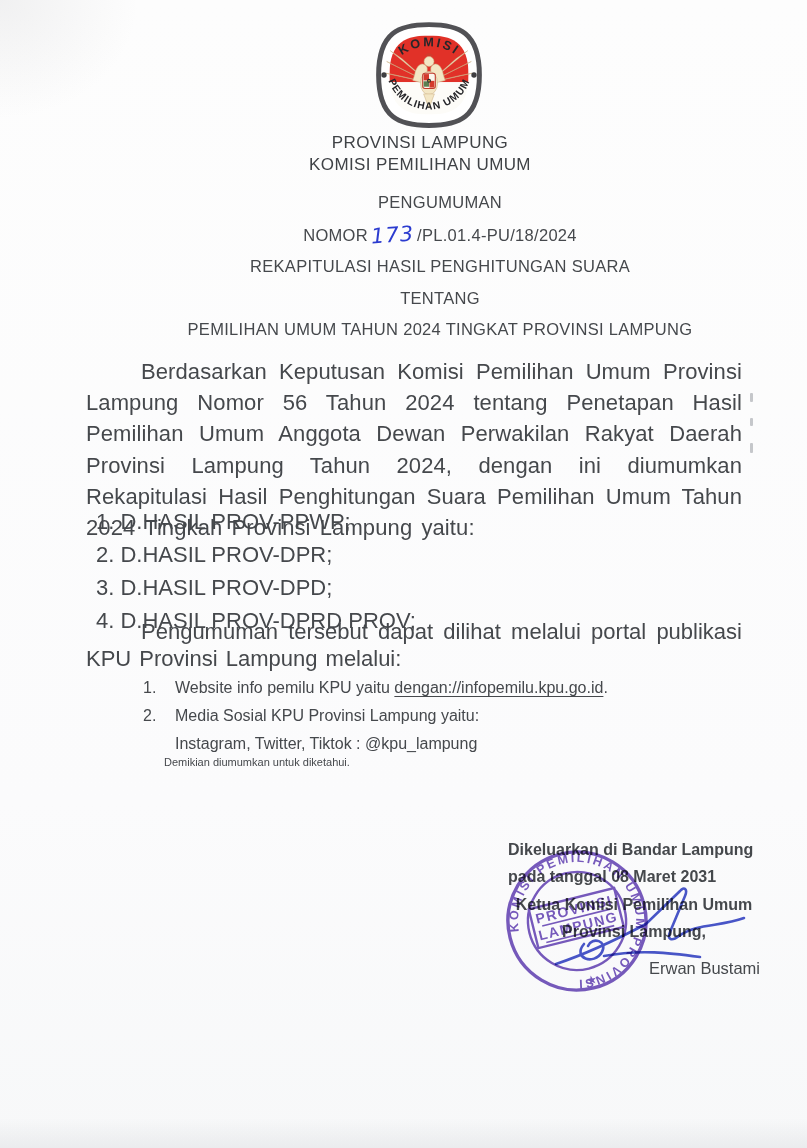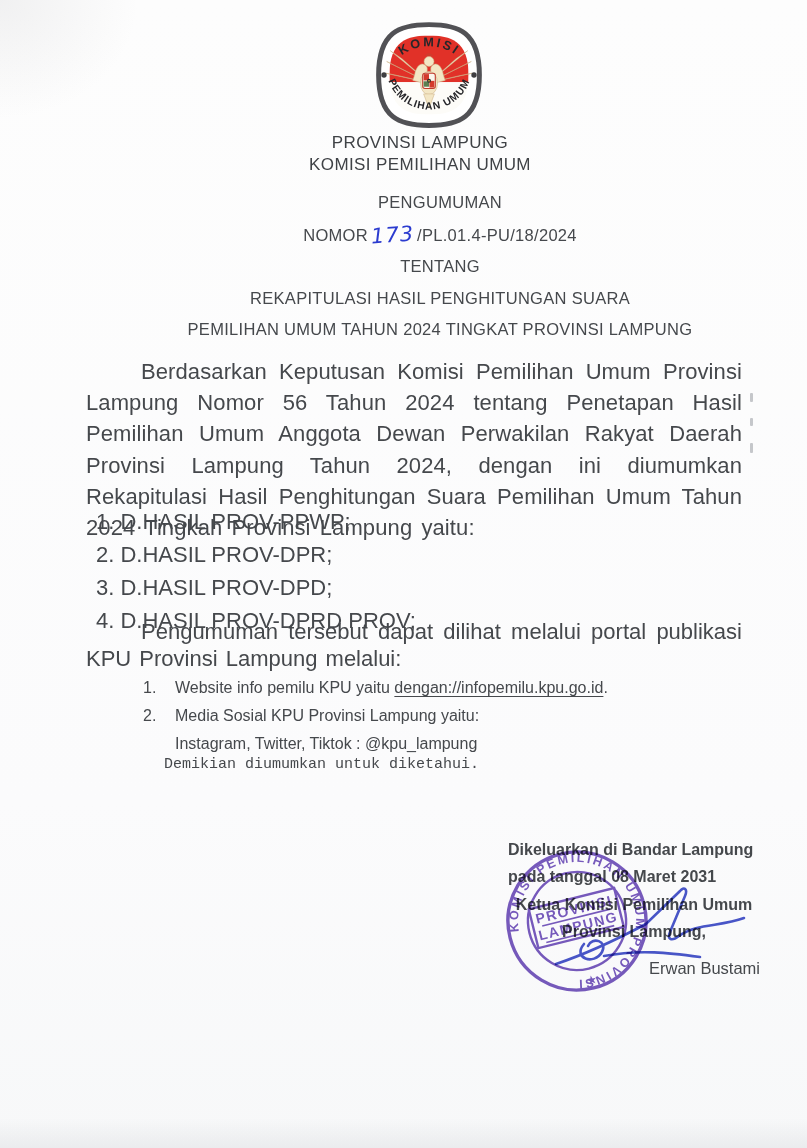--- a/index.html
+++ b/index.html
@@ -28,21 +28,21 @@
   .para{left:86px;width:656px;font-size:22px;color:#45484c;}
   .p1{top:356px;line-height:31.2px;text-align:justify;text-indent:55px;word-spacing:3px;letter-spacing:.1px;}
   .hasil-list{top:505px;line-height:33px;}
   .hasil-list div{white-space:nowrap;margin-left:10px;}
   .p2{top:619px;line-height:26.5px;text-align:justify;text-indent:55px;word-spacing:2px;}
   .portal{left:143px;top:674px;width:600px;font-size:16px;line-height:28px;color:#45484c;}
   .portal-row{display:flex;}
   .portal-num{width:32px;flex:none;}
   .portal-cont{padding-left:32px;}
   .doc-link{color:#45484c;text-decoration:underline;text-underline-offset:3px;}
-  .closing{left:164px;top:756px;font-size:15px;color:#45484c;font-family:Liberation Mono, monospace;}
+  .closing{left:164px;top:756px;font-size:11px;color:#45484c;}
   
   .sig-block{left:508px;top:836px;width:252px;font-size:16px;line-height:27.4px;color:#45484c;font-weight:bold;}
   .sig-center{text-align:center;}
   .sig-name{left:508px;top:959px;width:252px;text-align:right;font-size:16.5px;color:#45484c;}
   .stamp-svg{left:495px;top:839px;opacity:.82;mix-blend-mode:multiply;}
   .signature-svg{left:548px;top:884px;mix-blend-mode:multiply;}
   
   .edge-dash{width:3px;background:#82878e;opacity:.45;border-radius:1px;}
   .bottom-shade{left:0;bottom:0;width:807px;height:30px;
     background:linear-gradient(to bottom,rgba(125,130,140,0),rgba(125,130,140,.10));}
@@ -106,22 +106,22 @@
   </svg>
 
   <div class="abs letterhead">
     <div>PROVINSI LAMPUNG</div>
     <div>KOMISI PEMILIHAN UMUM</div>
   </div>
 
   <div class="abs title-block">
     <div>PENGUMUMAN</div>
     <div><span>NOMOR</span><span class="handwritten">173</span><span>/PL.01.4-PU/18/2024</span></div>
+    <div>REKAPITULASI HASIL PENGHITUNGAN SUARA</div>
     <div>TENTANG</div>
-    <div>REKAPITULASI HASIL PENGHITUNGAN SUARA</div>
     <div>PEMILIHAN UMUM TAHUN 2024 TINGKAT PROVINSI LAMPUNG</div>
   </div>
 
   <div class="abs para p1">Berdasarkan Keputusan Komisi Pemilihan Umum Provinsi Lampung Nomor 56 Tahun 2024 tentang Penetapan Hasil Pemilihan Umum Anggota Dewan Perwakilan Rakyat Daerah Provinsi Lampung Tahun 2024, dengan ini diumumkan Rekapitulasi Hasil Penghitungan Suara Pemilihan Umum Tahun 2024 Tingkah Provinsi Lampung yaitu:</div>
 
   <div class="abs para hasil-list">
     <div>1. D.HASIL PROV-PPWP;</div>
     <div>2. D.HASIL PROV-DPR;</div>
     <div>3. D.HASIL PROV-DPD;</div>
     <div>4. D.HASIL PROV-DPRD PROV;</div>

